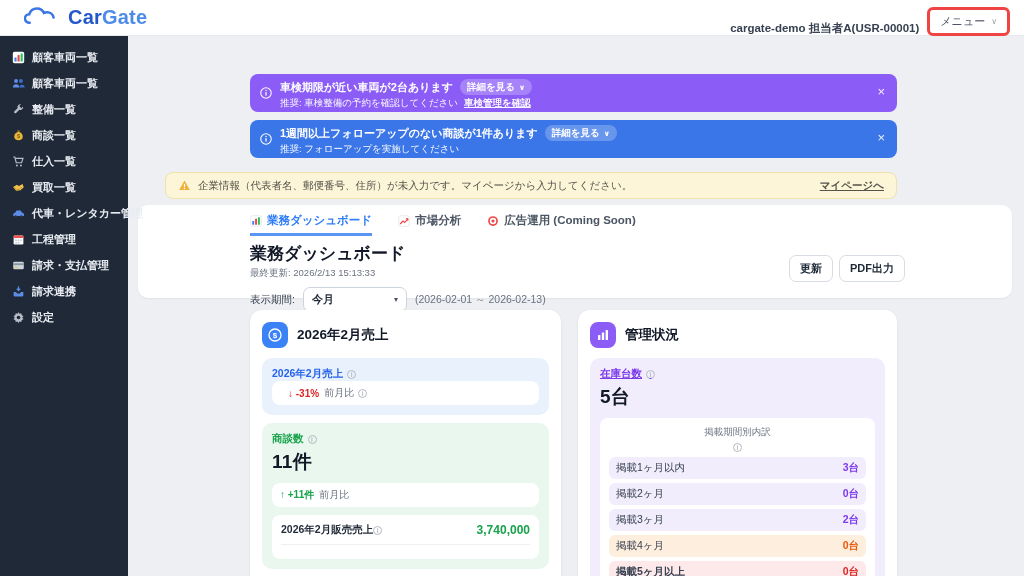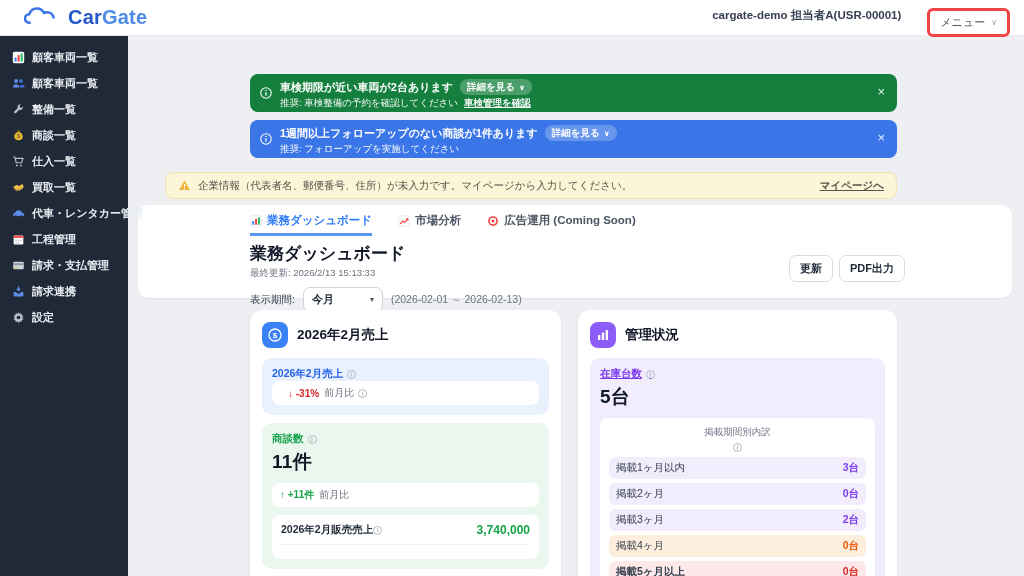--- a/index.html
+++ b/index.html
@@ -7,33 +7,33 @@
   body { font-family:"Liberation Sans","DejaVu Sans",sans-serif; }
   #screen { position:relative; width:1024px; height:576px; background:#edeff3; overflow:hidden; }
 
   
   .topbar { position:absolute; left:0; top:0; width:1024px; height:36px; background:#fff; border-bottom:1px solid #e7eaee; z-index:6; }
   .logo { position:absolute; left:24px; top:5px; display:flex; align-items:center; gap:2px; }
   .logo svg { width:42px; height:24px; }
   .logo-text { font-size:20px; letter-spacing:.2px; }
   .logo-car { font-weight:800; color:#2458c8; }
   .logo-gate { font-weight:600; color:#4d8be8; }
-  .topbar-right { position:absolute; right:14px; top:8px; height:36px; display:flex; align-items:flex-start; gap:26px; }
+  .topbar-right { position:absolute; right:14px; top:0; height:36px; display:flex; align-items:flex-end; gap:8px; }
   .user-name { font-size:11.5px; font-weight:700; color:#374151; }
   .menu-btn { display:flex; align-items:center; gap:6px; border:3px solid #ef4444; border-radius:6px; background:#fff; padding:4px 10px; font-size:11px; color:#4b5563; cursor:pointer; }
   .menu-btn .caret { font-size:8px; color:#9ca3af; }
 
   
   .sidebar { position:absolute; left:0; top:36px; width:128px; height:540px; background:#1f2937; padding-top:8px; z-index:5; }
   .side-item { display:flex; align-items:center; gap:7px; padding:5.5px 6px 5.5px 12px; color:#e8ecf2; font-size:11px; font-weight:600; cursor:pointer; white-space:nowrap; }
   .sicon { width:13px; height:13px; flex:none; }
 
   
   .alert { position:absolute; left:250px; width:647px; height:38px; border-radius:8px; color:#fff; padding:5px 30px 5px 30px; z-index:2; }
-  .alert.amber { top:74px; background:#15803d; }
+  .alert.amber { top:74px; background:#8b5cf6; }
   .alert.blue  { top:120px; background:#3b76e8; }
   .alert-info-icon { position:absolute; left:9px; top:12px; width:14px; height:14px; }
   .alert-l1 { display:flex; align-items:center; gap:7px; font-size:11px; font-weight:700; }
   .alert-badge { display:inline-flex; align-items:center; gap:4px; background:rgba(255,255,255,.24); border-radius:8px; padding:1.5px 7px; font-size:9.5px; font-weight:600; cursor:pointer; }
   .alert-badge .caret { font-size:7.5px; }
   .alert-l2 { margin-top:2px; font-size:9.5px; font-weight:500; opacity:.96; display:flex; gap:6px; }
   .alert-link { text-decoration:underline; font-weight:700; cursor:pointer; }
   .alert-close { position:absolute; right:12px; top:11px; font-size:13px; line-height:1; cursor:pointer; opacity:.9; }
 
   .company-banner { position:absolute; left:165px; top:172px; width:732px; height:27px; background:#fcf5d8; border:1px solid #efe3ab; border-radius:8px; display:flex; align-items:center; gap:7px; padding:0 12px; font-size:10.5px; color:#55534a; z-index:2; }
@@ -44,21 +44,21 @@
   
   .panel { position:absolute; left:138px; top:205px; width:874px; height:93px; background:#fff; border-radius:10px; box-shadow:0 1px 2px rgba(16,24,40,.05); z-index:1; }
   .panel-inner { position:absolute; left:112px; top:0; width:647px; height:100%; }
   .tabs { display:flex; gap:26px; padding-top:8px; }
   .tab { display:flex; align-items:center; gap:5px; font-size:11.5px; font-weight:700; color:#4b5563; padding-bottom:5px; border-bottom:3px solid transparent; cursor:pointer; }
   .tab.active { color:#2f7df6; border-bottom-color:#5a96f5; }
   .ticon { width:12px; height:12px; }
   .page-title { margin-top:6px; font-size:17px; font-weight:800; color:#111827; }
   .updated { margin-top:2px; font-size:9.5px; color:#6b7280; }
   .period-row { display:flex; align-items:center; gap:8px; margin-top:7px; font-size:10.5px; color:#374151; }
-  .select { display:flex; align-items:center; justify-content:space-between; width:80px; border:1px solid #cdd4de; border-radius:7px; padding:4px 8px; font-size:11px; font-weight:600; color:#1f2937; background:#fff; cursor:pointer; }
+  .select { display:flex; align-items:center; justify-content:space-between; width:104px; border:1px solid #cdd4de; border-radius:7px; padding:4px 8px; font-size:11px; font-weight:600; color:#1f2937; background:#fff; cursor:pointer; }
   .select .caret { font-size:8px; color:#4b5563; }
   .range { color:#6b7280; }
   .panel-btns { position:absolute; right:107px; top:50px; display:flex; gap:6px; }
   .btn { border:1px solid #d8dce3; border-radius:7px; background:#fff; padding:5px 10px; font-size:11px; font-weight:700; color:#1f2937; cursor:pointer; }
 
   
   .card { position:absolute; top:310px; height:340px; background:#fff; border-radius:12px; box-shadow:0 1px 3px rgba(16,24,40,.08); padding:12px; z-index:1; }
   .card-left  { left:250px; width:311px; }
   .card-right { left:578px; width:319px; }
   .card-header { display:flex; align-items:center; gap:9px; margin-bottom:10px; }

